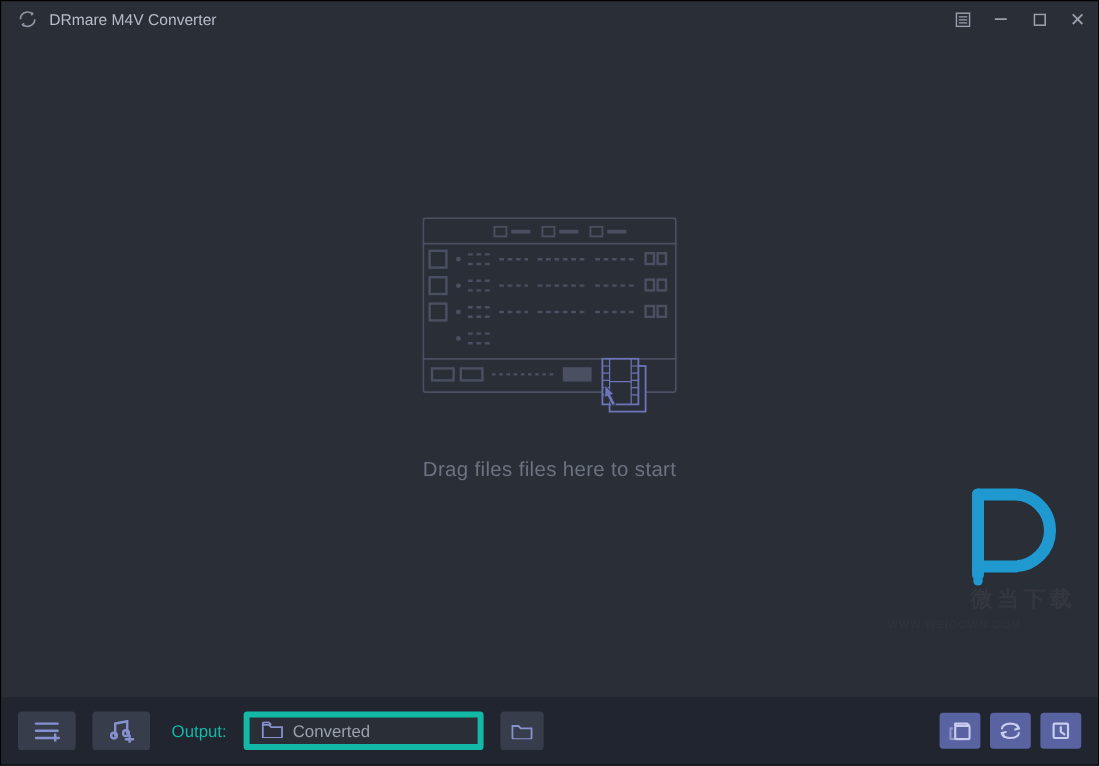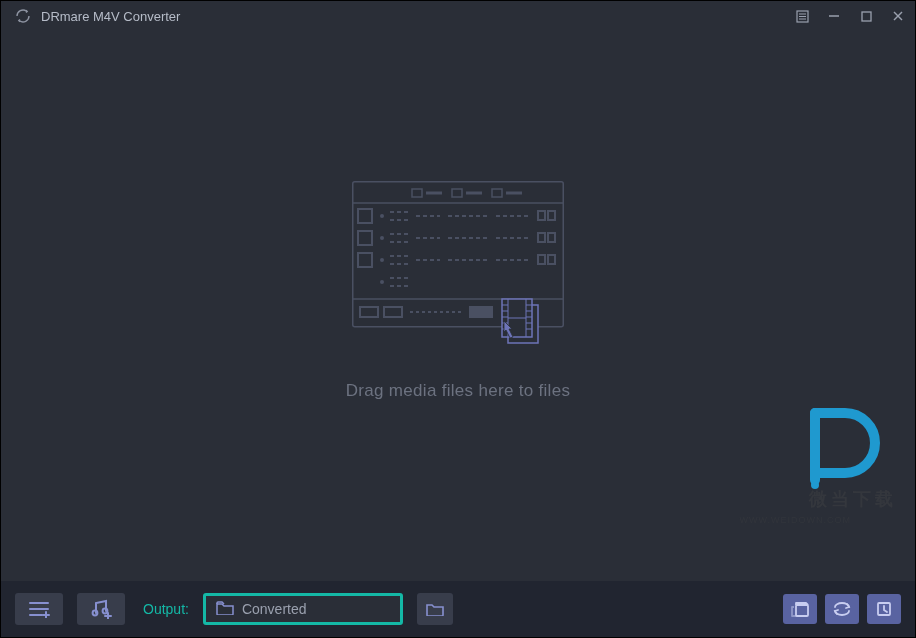--- a/index.html
+++ b/index.html
@@ -23,21 +23,21 @@
   .watermark { position:absolute; right:24px; bottom:86px; opacity:.95; pointer-events:none; }
   .watermark .wm-txt { position:absolute; right:-6px; bottom:-16px; color:#4a4a4a; font-size:18px; letter-spacing:4px; opacity:.35; white-space:nowrap; font-weight:600; }
   .watermark .wm-sub { position:absolute; right:40px; bottom:-30px; color:#4a4a4a; font-size:9px; letter-spacing:1px; opacity:.25; white-space:nowrap; }
 
   
   .footer   { height:56px; background:#212530; display:flex; align-items:center; padding:0 14px; gap:14px; }
   .btn      { height:32px; background:#383d4b; border-radius:3px; display:flex; align-items:center; justify-content:center; cursor:pointer; }
   .btn.icon { width:48px; }
   .btn svg  { display:block; }
   .label    { color:#14b8a6; font-size:14px; margin-left:4px; }
-  .output-box { height:32px; min-width:200px; background:#2a2e37; border:3px solid #14b8a6; border-radius:3px; display:flex; align-items:center; padding:0 10px; gap:8px; color:#9aa0ae; font-size:14px; }
+  .output-box { height:32px; min-width:200px; background:#2a2e37; border:5px solid #14b8a6; border-radius:3px; display:flex; align-items:center; padding:0 10px; gap:8px; color:#9aa0ae; font-size:14px; }
   .spacer   { flex:1; }
   .rightbtns{ display:flex; gap:8px; }
   .rightbtns .btn.icon { width:34px; height:30px; background:#5963a1; }
   .rightbtns .btn.icon svg { stroke:#c8cdf0; }
 </style>
 </head>
 <body>
 
 <div class="window">
 
@@ -156,21 +156,21 @@
               <line x1="24" y1="12" x2="30" y2="12"></line>
               <line x1="24" y1="18" x2="30" y2="18"></line>
               <line x1="24" y1="24" x2="30" y2="24"></line>
               <line x1="24" y1="30" x2="30" y2="30"></line>
             </g>
           <line x1="6" y1="19" x2="24" y2="19" stroke="#6d74b8"></line>
           <path d="M2 22 l8 8 l-3 0 l4 8 l-3 1 l-4 -8 l-2 2 z" fill="#6d74b8" stroke="#2a2e37" stroke-width="0.8"></path>
         </g>
       </svg>
     </div>
-    <div class="drophint">Drag media files here to files</div>
+    <div class="drophint">Drag files files here to start</div>
 
     <div class="watermark">
       <svg width="96" height="96" viewBox="0 0 96 96">
         <path d="M20 18 h30 a30 30 0 0 1 30 30 a30 30 0 0 1 -30 30 h-30" fill="none" stroke="#1f9fd8" stroke-width="10" stroke-linecap="round"></path>
         <line x1="20" y1="18" x2="20" y2="85" stroke="#1f9fd8" stroke-width="10" stroke-linecap="round"></line>
         <circle cx="20" cy="90" r="4" fill="#1f9fd8"></circle>
       </svg>
       <span class="wm-txt">微当下载</span>
       <span class="wm-sub">WWW.WEIDOWN.COM</span>
     </div>

